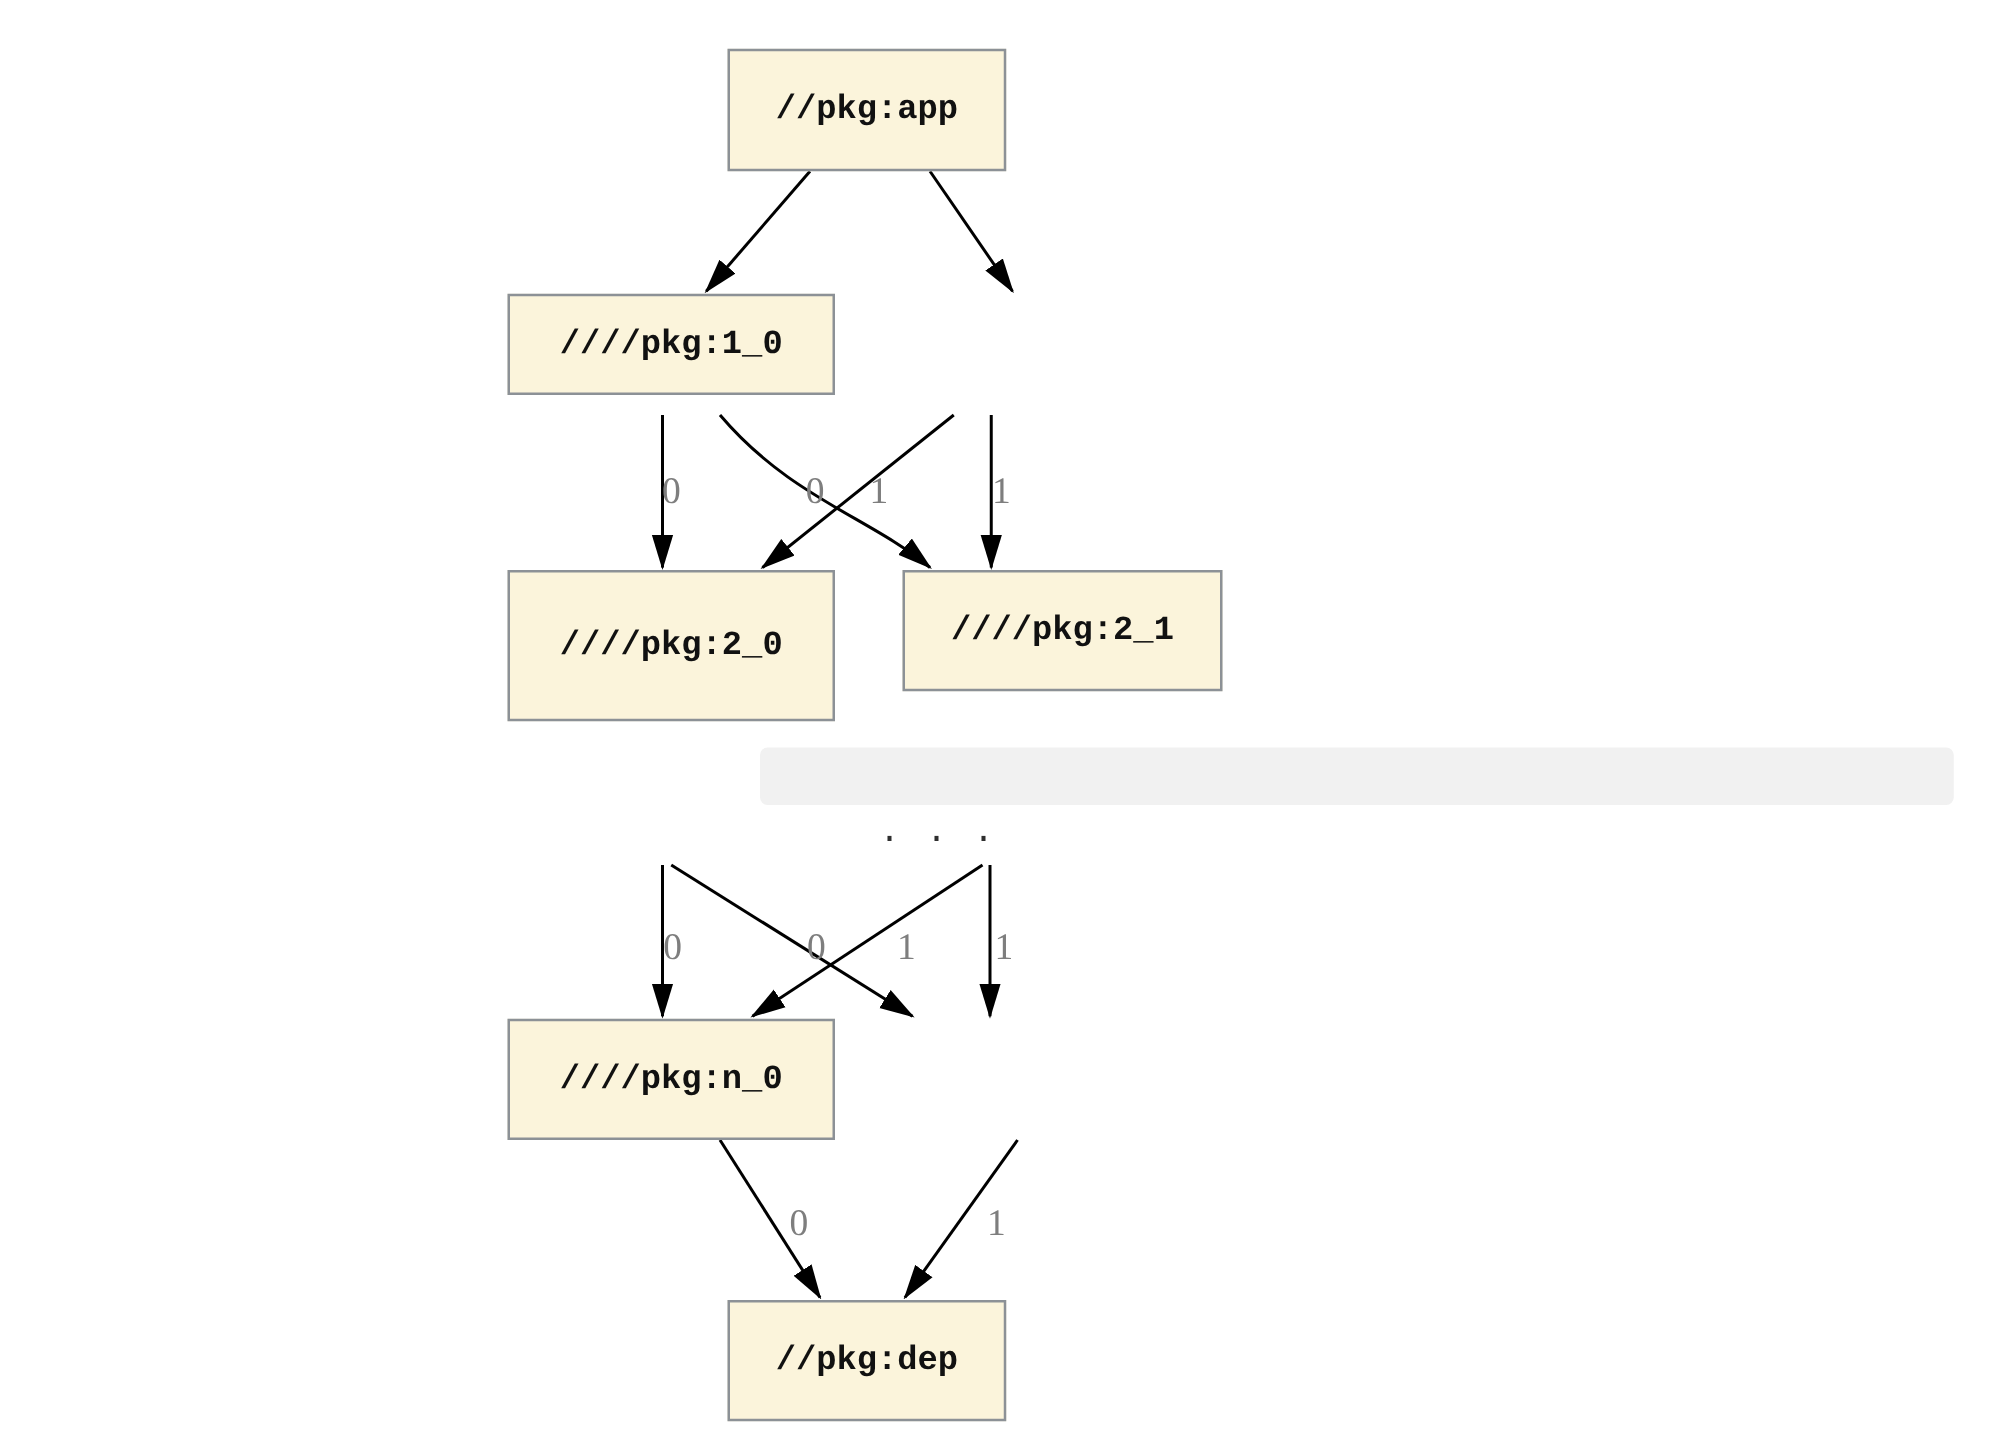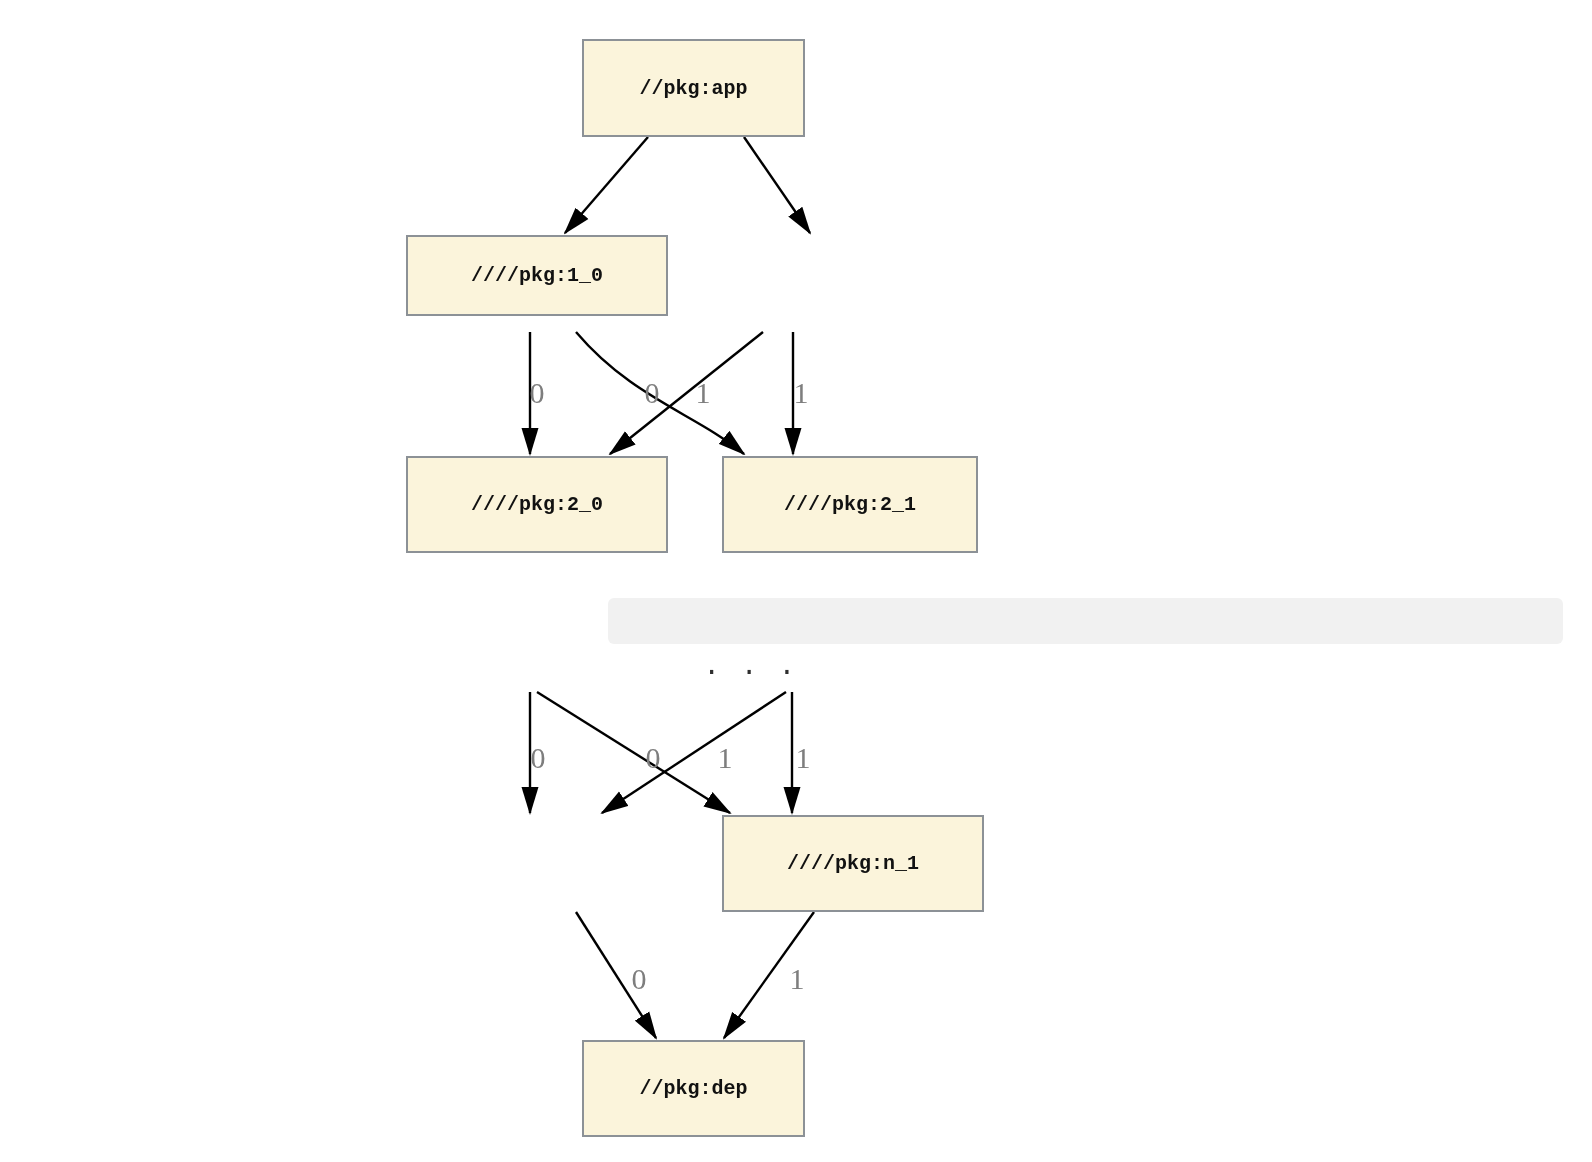--- a/index.html
+++ b/index.html
@@ -22,21 +22,21 @@
     box-sizing: border-box;
     background: #FBF4DB;
     border: 2px solid #8C9196;
     display: flex;
     align-items: center;
     justify-content: center;
   }
   .node span {
     font-family: "Liberation Mono", "DejaVu Sans Mono", monospace;
     font-weight: bold;
-    font-size: 20px;
+    font-size: 27px;
     color: #111111;
     white-space: pre;
   }
   .elabel {
     position: absolute;
     transform: translate(-50%, -50%);
     font-family: "Liberation Serif", "DejaVu Serif", serif;
     font-size: 30px;
     color: #7E7E7E;
     line-height: 1;
@@ -84,38 +84,38 @@
     <path d="M 576 912 L 656 1038" fill="none" stroke="#000" stroke-width="2.4" marker-end="url(#ah)"></path>
     <path d="M 814 912 L 724 1038" fill="none" stroke="#000" stroke-width="2.4" marker-end="url(#ah)"></path>
   </svg>
 
   <div class="node" style="left:582px; top:39px; width:223px; height:98px">
     <span>//pkg:app</span>
   </div>
   <div class="node" style="left:406px; top:235px; width:262px; height:81px">
     <span>////pkg:1_0</span>
   </div>
-  <div class="node" style="left:406px; top:456px; width:262px; height:97px">
+  <div class="node" style="left:406px; top:456px; width:262px; height:121px">
     <span>////pkg:2_0</span>
   </div>
   <div class="node" style="left:722px; top:456px; width:256px; height:97px">
     <span>////pkg:2_1</span>
   </div>
 
   <span class="elabel" style="left:537px; top:393px">0</span>
   <span class="elabel" style="left:652px; top:393px">0</span>
   <span class="elabel" style="left:703px; top:393px">1</span>
   <span class="elabel" style="left:801px; top:393px">1</span>
 
   <div id="separator">
     <span>. . .</span>
   </div>
 
-  <div class="node" style="left:722px; top:815px; width:262px; height:97px">
-    <span>////pkg:n_1</span>
+  <div class="node" style="left:406px; top:815px; width:262px; height:97px">
+    <span>////pkg:n_0</span>
   </div>
   <div class="node" style="left:582px; top:1040px; width:223px; height:97px">
     <span>//pkg:dep</span>
   </div>
 
   <span class="elabel" style="left:538px; top:758px">0</span>
   <span class="elabel" style="left:653px; top:758px">0</span>
   <span class="elabel" style="left:725px; top:758px">1</span>
   <span class="elabel" style="left:803px; top:758px">1</span>
   <span class="elabel" style="left:639px; top:979px">0</span>

